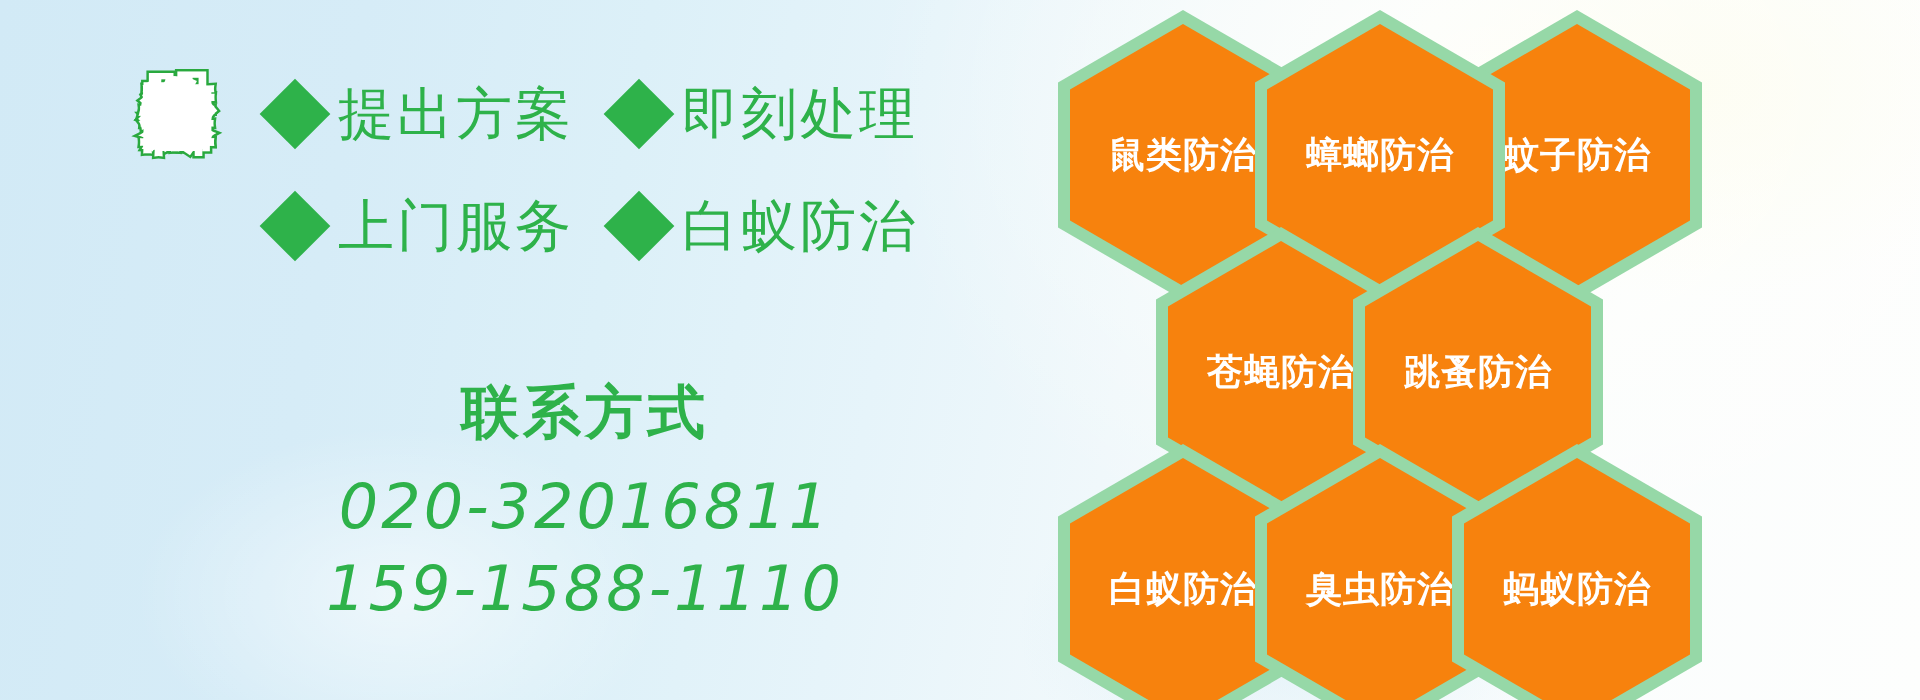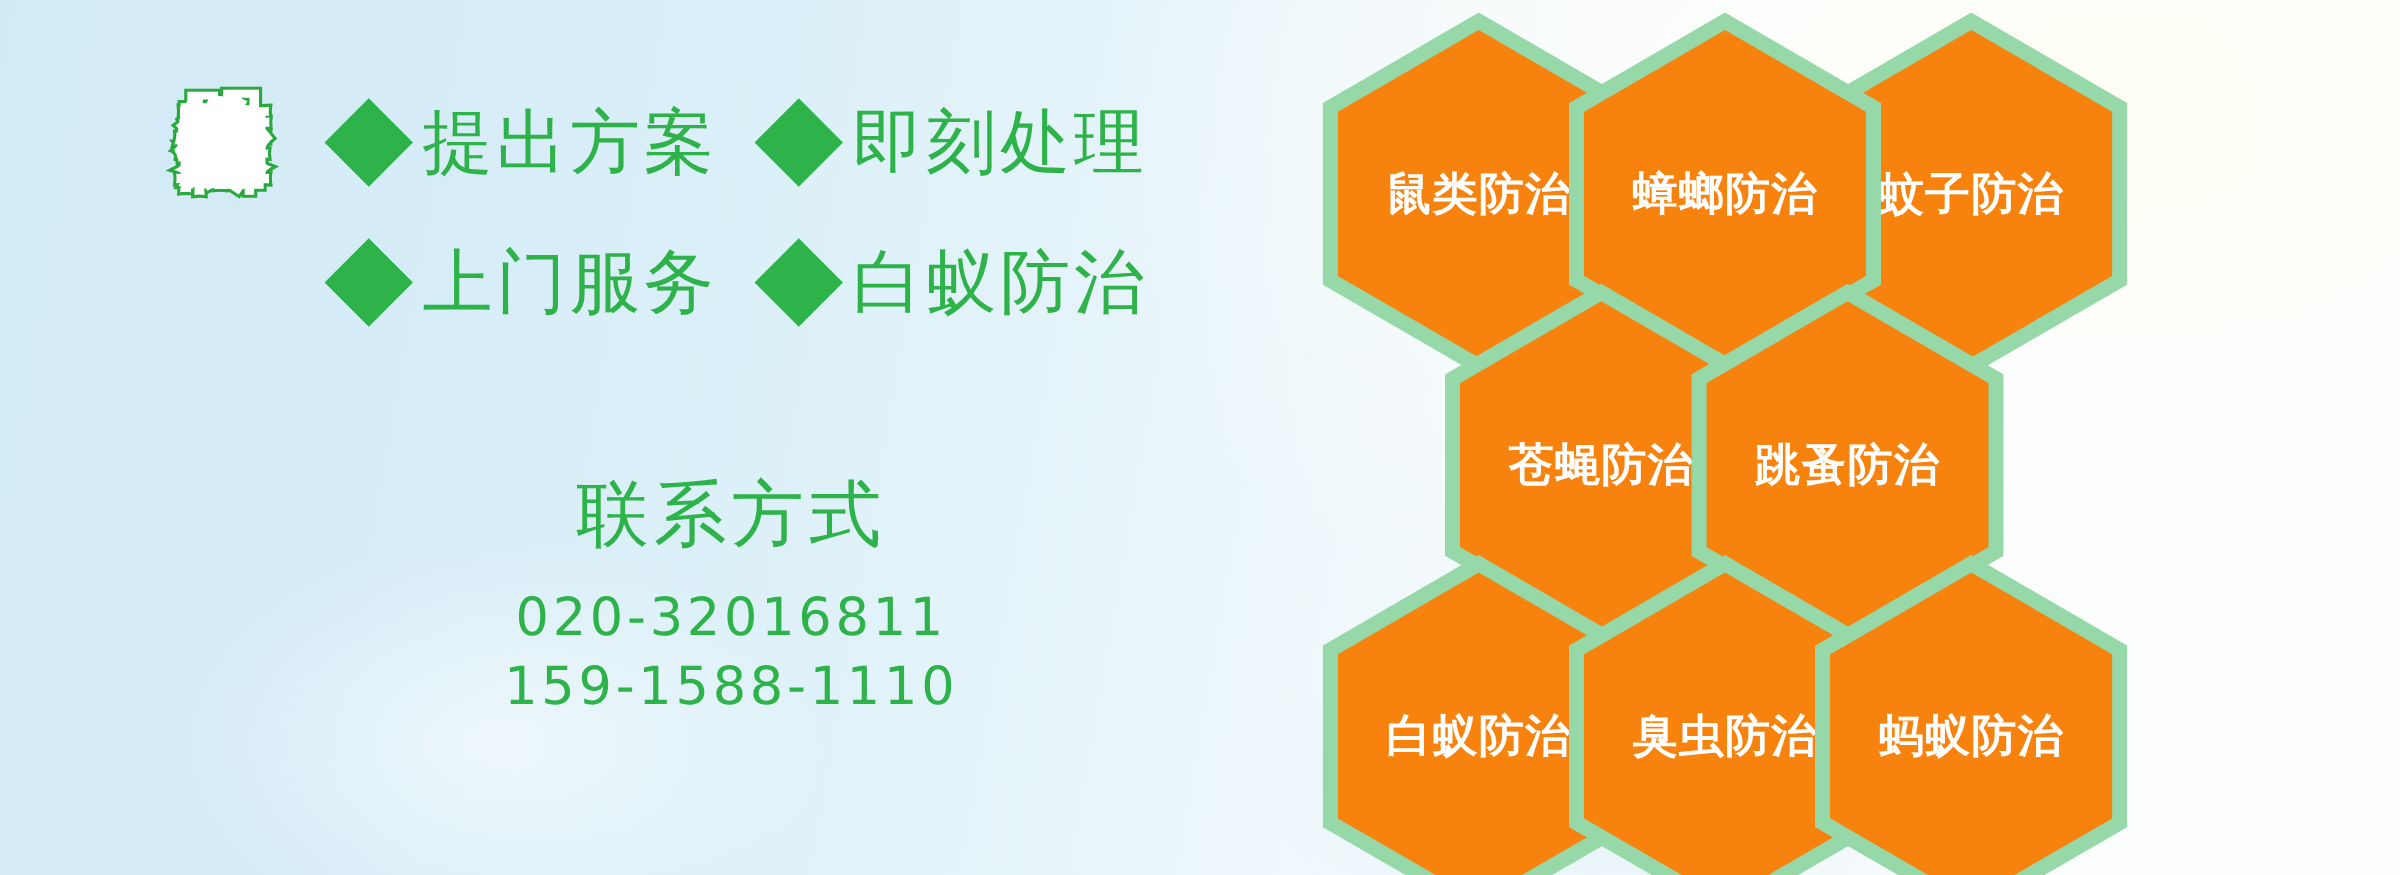--- a/index.html
+++ b/index.html
@@ -99,32 +99,33 @@
   
   #contact-block {
     position: absolute;
     left: 270px;
     top: 380px;
     width: 630px;
     text-align: center;
   }
   #contact-heading {
     font-size: 58px;
-    font-weight: normal;
+    font-weight: bold;
     color: #2eb24a;
     letter-spacing: 4px;
     line-height: 1.1;
     margin-bottom: 22px;
   }
   .phone-line {
-    font-size: 42px;
+    font-size: 62px;
     color: #2eb24a;
     letter-spacing: 3px;
     line-height: 1.32;
     font-family: "DejaVu Sans", "Liberation Sans", sans-serif;
+    font-style: italic;
   }
 
   
   #hex-grid {
     position: absolute;
     left: 1050px;
     top: 0px;
     width: 800px;
     height: 700px;
   }

